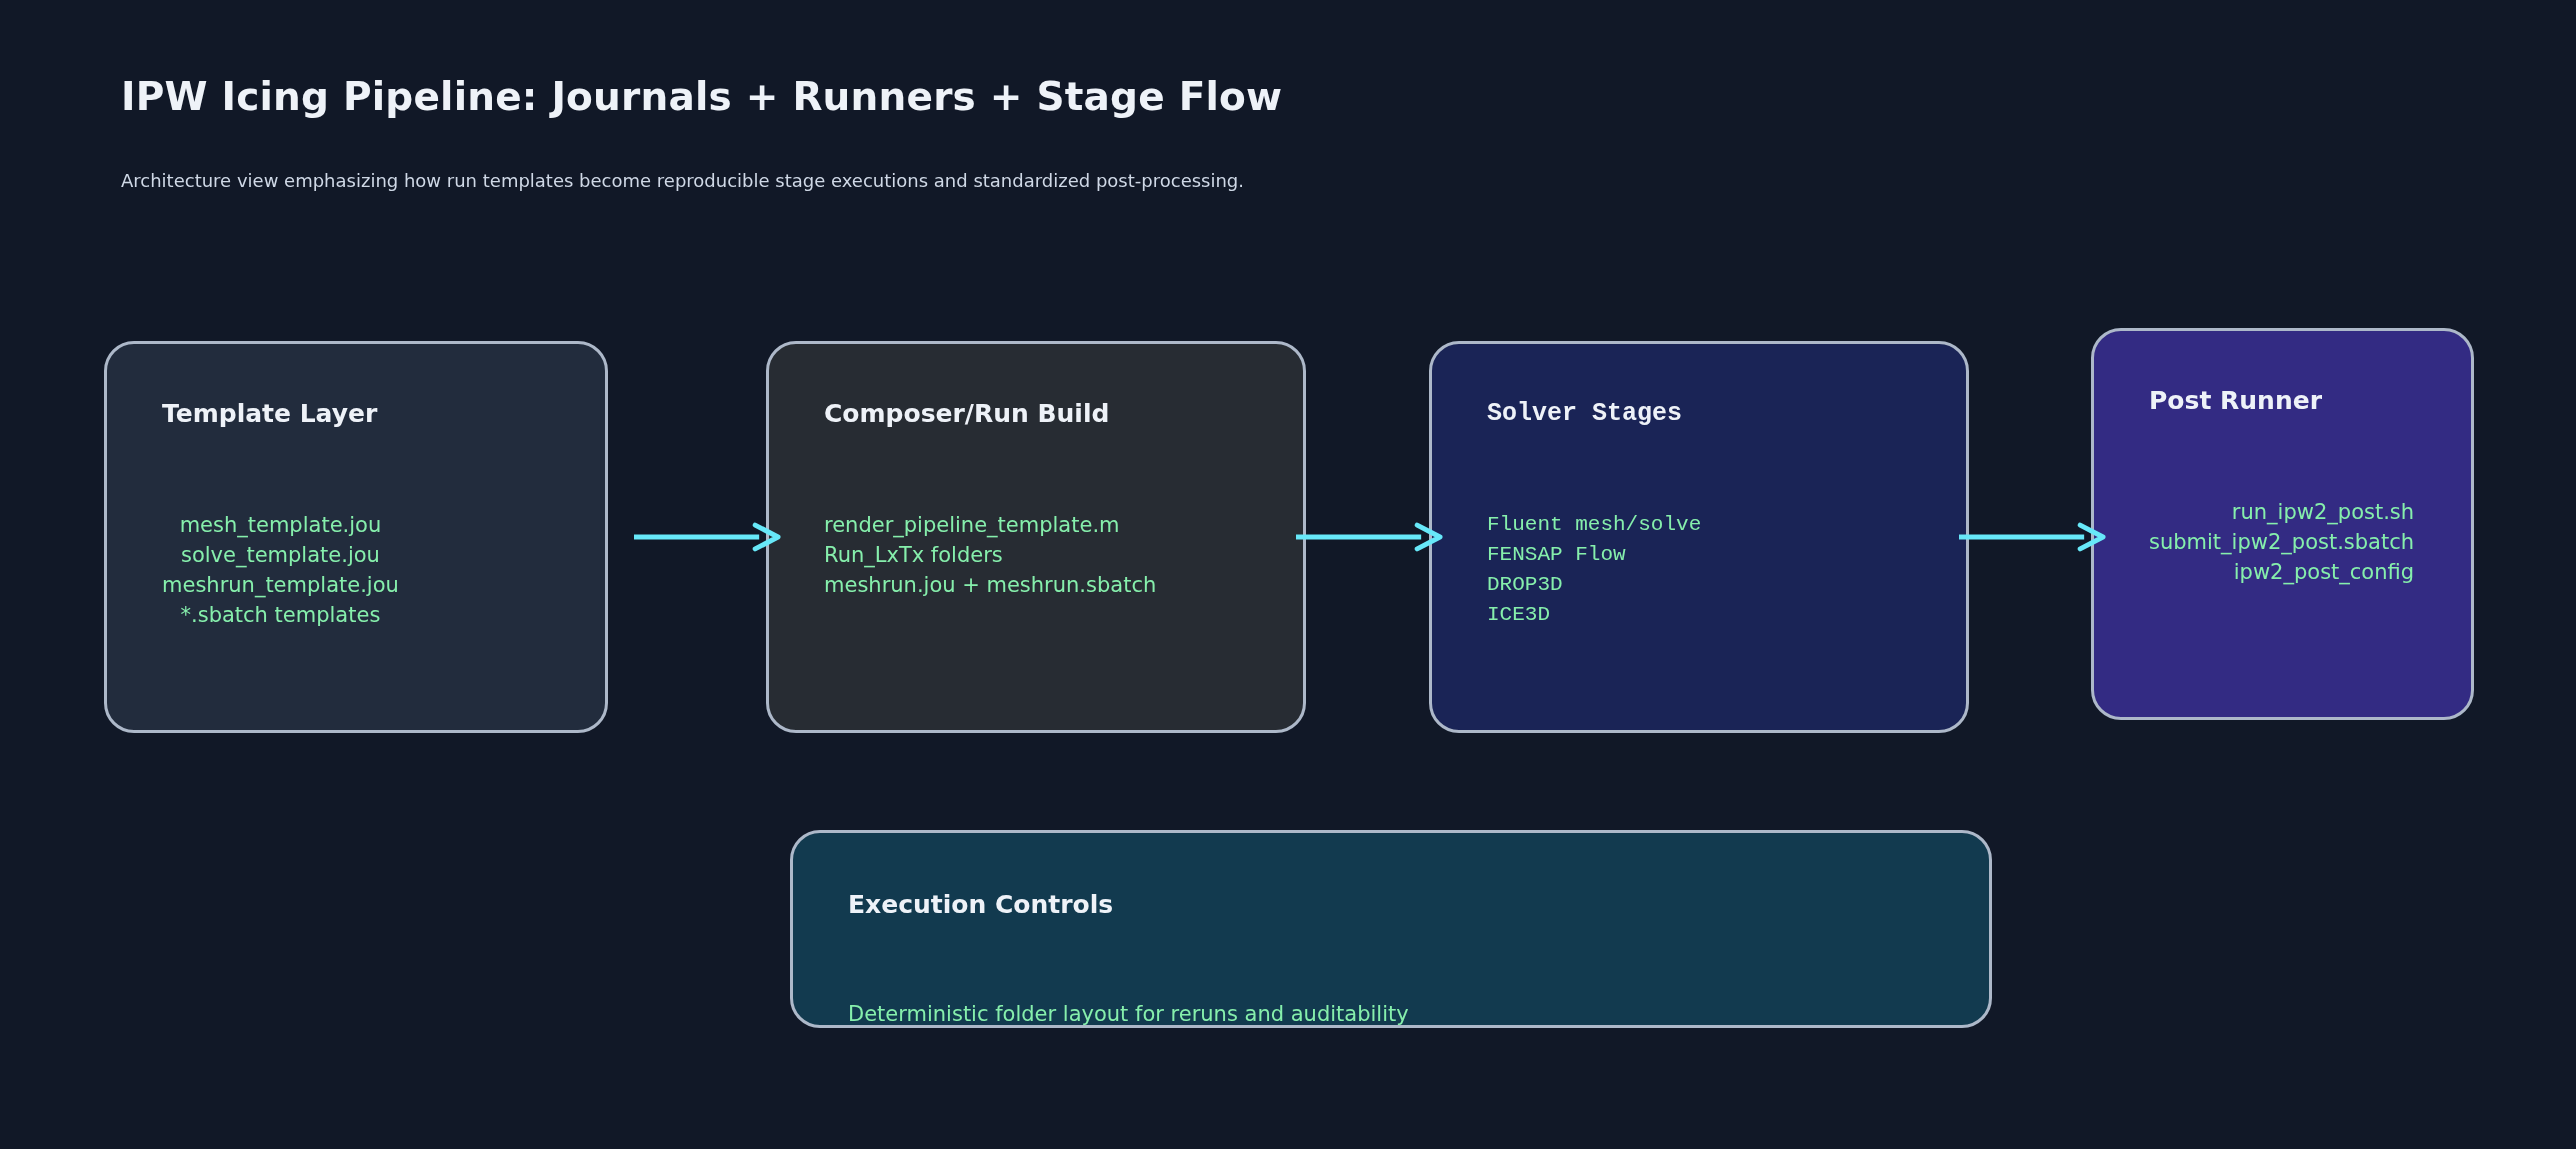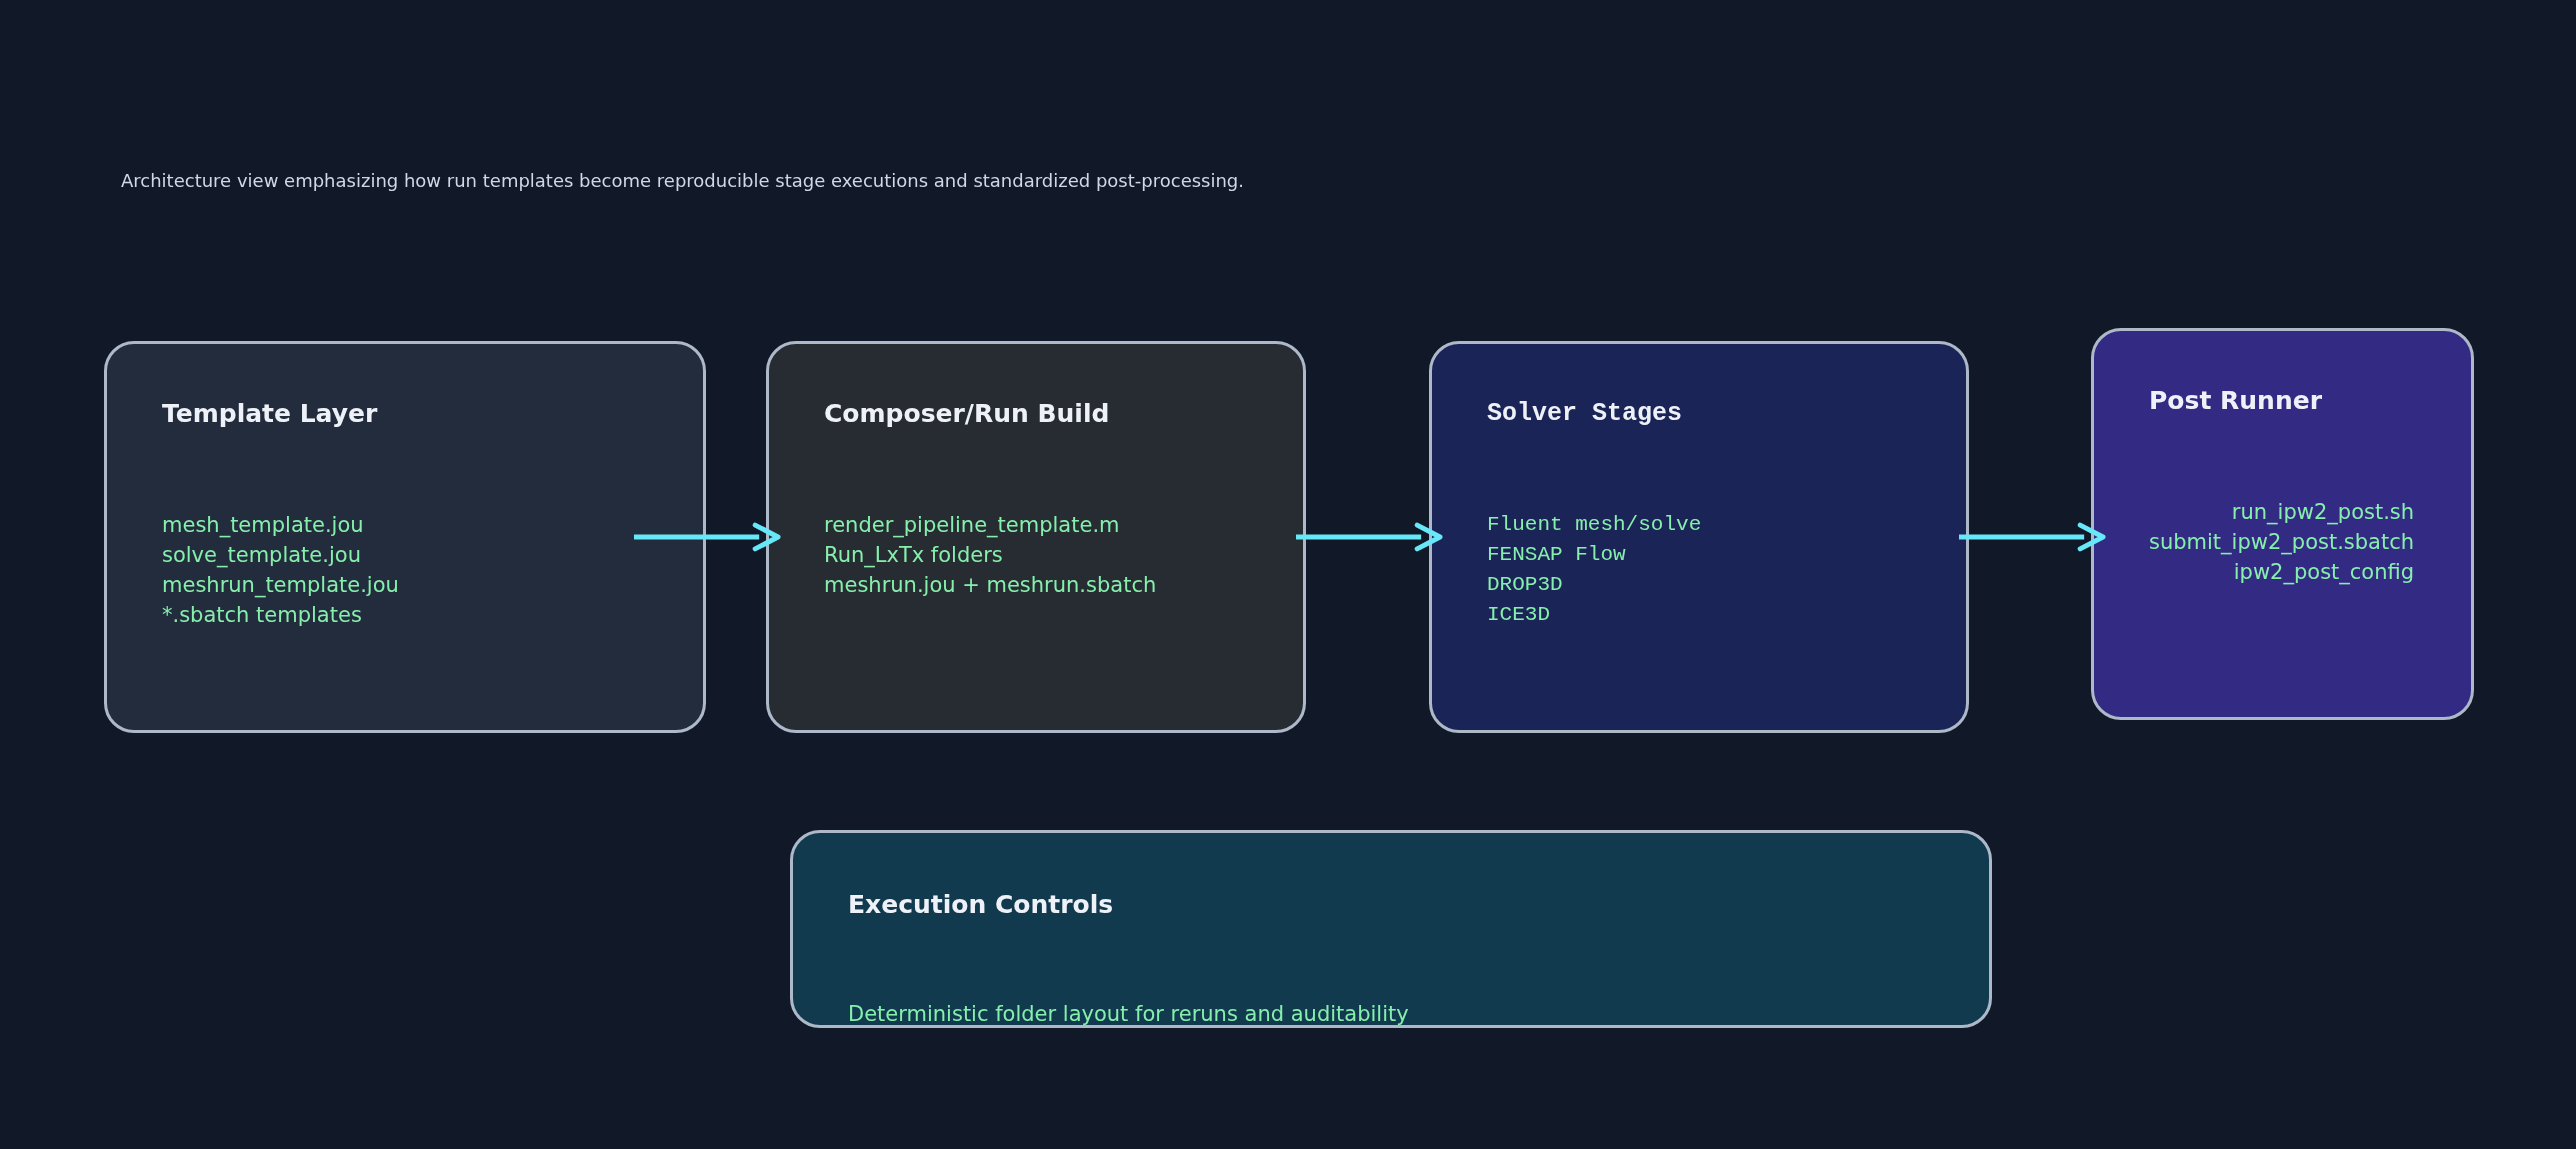--- a/index.html
+++ b/index.html
@@ -64,21 +64,21 @@
     left: 55px;
     top: 166px;
     font-size: 21px;
     line-height: 30px;
     color: #86efac;
     white-space: nowrap;
   }
   .node-lines div { white-space: nowrap; }
 
   
-  #node-template      { left: 104px;  top: 341px; width: 602px;  height: 392px; background: #222c3d; }
+  #node-template      { left: 104px;  top: 341px; width: 504px;  height: 392px; background: #222c3d; text-align: center; }
   #node-composer      { left: 766px;  top: 341px; width: 540px;  height: 392px; background: #272c33; }
   #node-solver        { left: 1429px; top: 341px; width: 540px;  height: 392px; background: #1a2456; font-family: Liberation Mono, monospace; }
   #node-post          { left: 2091px; top: 328px; width: 383px;  height: 392px; background: #332b83; text-align: right; }
   #node-exec          { left: 790px;  top: 830px; width: 1202px; height: 198px; background: #123a4f; }
 
   #node-exec .node-title  { top: 57px; }
   #node-exec .node-lines  { top: 166px; }
 
   
   .arrow {
@@ -89,20 +89,21 @@
 
   #arrow-1 { left: 634px;  top: 522px; width: 147px; }
   #arrow-2 { left: 1296px; top: 522px; width: 147px; }
   #arrow-3 { left: 1959px; top: 522px; width: 147px; }
 </style>
 </head>
 <body>
 
 <div id="canvas">
 
+  <div class="page-title">IPW Icing Pipeline: Journals + Runners + Stage Flow</div>
 
   <div class="page-subtitle">Architecture view emphasizing how run templates become reproducible stage executions and standardized post-processing.</div>
 
   <div class="node" id="node-template">
     <div class="node-title">Template Layer</div>
     <div class="node-lines">
       <div>mesh_template.jou</div>
       <div>solve_template.jou</div>
       <div>meshrun_template.jou</div>
       <div>*.sbatch templates</div>

